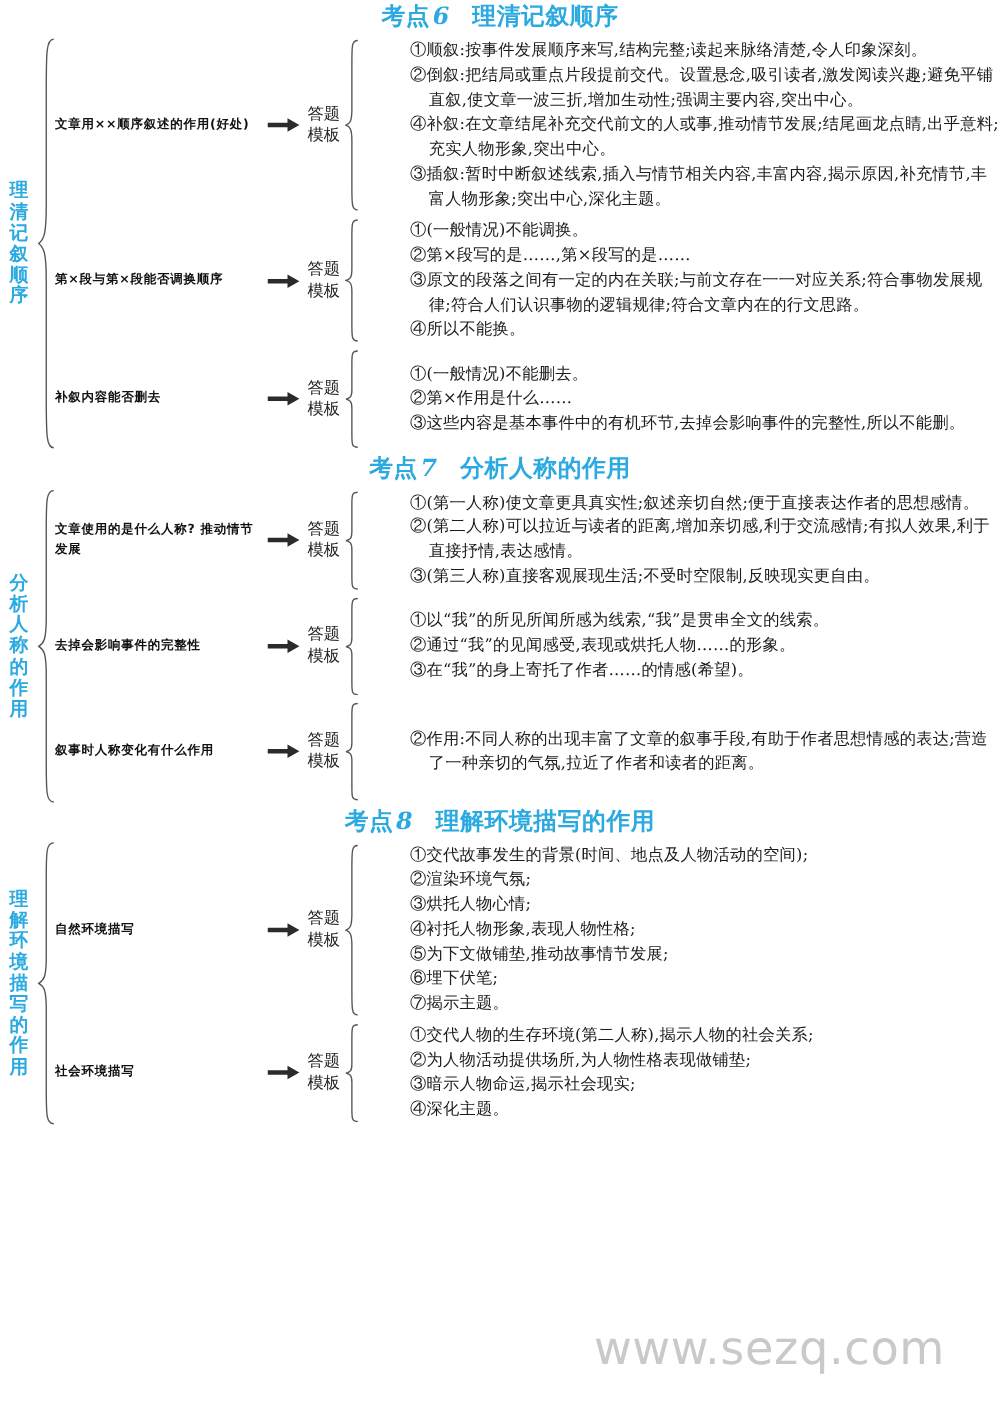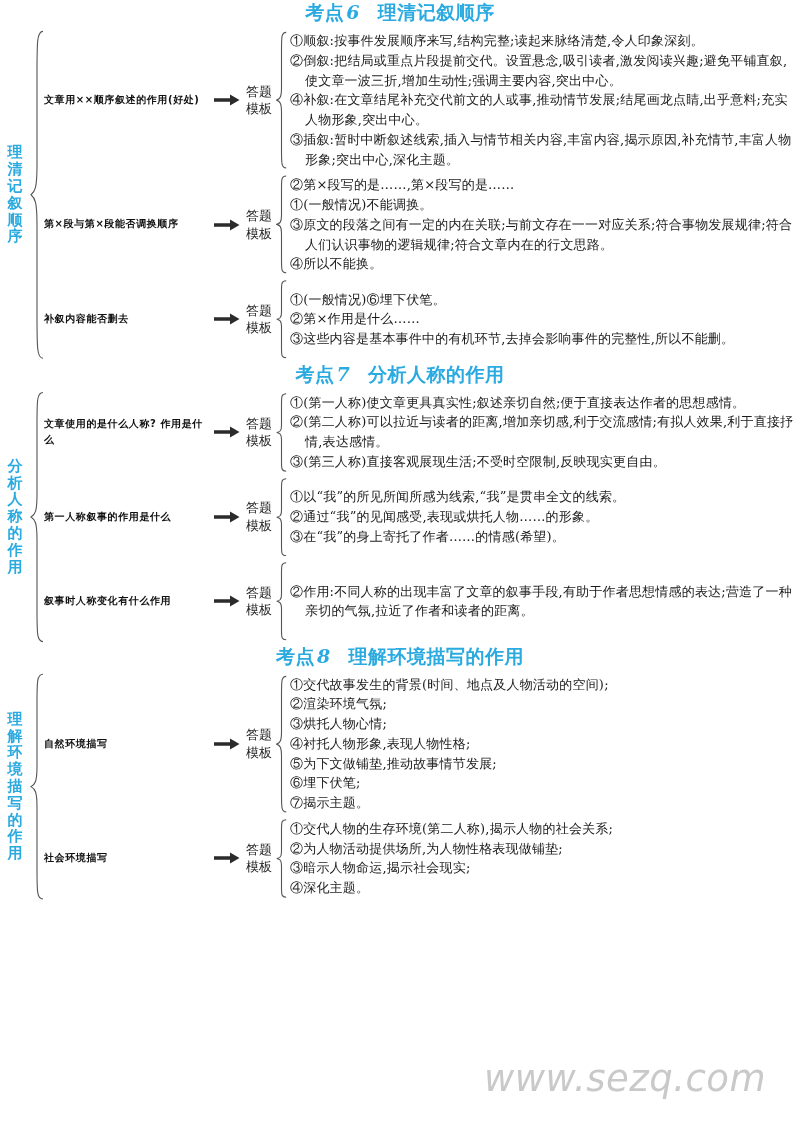--- a/index.html
+++ b/index.html
@@ -130,43 +130,43 @@
     flex: 0 0 11px;
     width: 11px;
     align-self: stretch;
     position: relative;
   }
   .brace-small svg { display: block; height: 100%; width: 11px; }
 
   .items {
     flex: 1 1 auto;
     padding-left: 3px;
+    margin-left: 38px;
   }
   .item {
     font-size: 13px;
     line-height: 1.52;
     color: #1b1b1b;
     font-family: "DejaVu Serif", "Liberation Serif", serif;
     text-indent: 0;
     padding-left: 15px;
     text-indent: -15px;
     letter-spacing: 0.2px;
   }
 
   
   .watermark {
     position: absolute;
-    right: 34px;
+    right: 44px;
     bottom: 24px;
     color: #c9c9c9;
     font-size: 37px;
     letter-spacing: 0.5px;
     font-family: "DejaVu Sans", "Liberation Sans", sans-serif;
     user-select: none;
-    font-style: italic;
   }
 
   .sec-block { margin-bottom: 2px; }
 </style>
 </head>
 <body>
 
 <div class="page">
   <div id="sections-root">
       <div class="heading-row sec-block">
@@ -220,22 +220,22 @@
             <div class="tmpl">
               <span>答题</span>
               <span>模板</span>
             </div>
             <div class="brace-small">
               <svg viewBox="0 0 14 100" preserveAspectRatio="none" aria-hidden="true">
                 <path d="M13 1 C7 1 7 4 7 14 L7 41 C7 48 5 49 1 50 C5 51 7 52 7 59 L7 86 C7 96 7 99 13 99" fill="none" stroke="#555" stroke-width="1.1" vector-effect="non-scaling-stroke"></path>
               </svg>
             </div>
             <div class="items">
+              <div class="item">①(一般情况)不能调换。</div>
               <div class="item">②第×段写的是……,第×段写的是……</div>
-              <div class="item">①(一般情况)不能调换。</div>
               <div class="item">③原文的段落之间有一定的内在关联;与前文存在一一对应关系;符合事物发展规律;符合人们认识事物的逻辑规律;符合文章内在的行文思路。</div>
               <div class="item">④所以不能换。</div>
             </div>
           </div>
           <div class="qrow">
             <div class="qtext">补叙内容能否删去</div>
             <div class="arrow">
               <svg width="26" height="12" viewBox="0 0 26 12" aria-hidden="true">
                 <path d="M0 4.2 L16 4.2 L16 0.6 L25.5 6 L16 11.4 L16 7.8 L0 7.8 Z" fill="#2b2b2b"></path>
               </svg>
@@ -243,21 +243,21 @@
             <div class="tmpl">
               <span>答题</span>
               <span>模板</span>
             </div>
             <div class="brace-small">
               <svg viewBox="0 0 14 100" preserveAspectRatio="none" aria-hidden="true">
                 <path d="M13 1 C7 1 7 4 7 14 L7 41 C7 48 5 49 1 50 C5 51 7 52 7 59 L7 86 C7 96 7 99 13 99" fill="none" stroke="#555" stroke-width="1.1" vector-effect="non-scaling-stroke"></path>
               </svg>
             </div>
             <div class="items">
-              <div class="item">①(一般情况)⑥埋下伏笔。</div>
+              <div class="item">①(一般情况)不能删去。</div>
               <div class="item">②第×作用是什么……</div>
               <div class="item">③这些内容是基本事件中的有机环节,去掉会影响事件的完整性,所以不能删。</div>
             </div>
           </div>
         </div>
       </div>
       <div class="heading-row sec-block">
         <div class="section-heading"><span>考点</span><span class="kp-num">7</span><span class="kp-title">分析人称的作用</span></div>
       </div>
       <div class="group">
@@ -270,21 +270,21 @@
           <span>作</span>
           <span>用</span>
         </div>
         <div class="brace-big">
           <svg viewBox="0 0 14 100" preserveAspectRatio="none" aria-hidden="true">
             <path d="M13 1 C7 1 7 4 7 14 L7 41 C7 48 5 49 1 50 C5 51 7 52 7 59 L7 86 C7 96 7 99 13 99" fill="none" stroke="#555" stroke-width="1.1" vector-effect="non-scaling-stroke"></path>
           </svg>
         </div>
         <div class="rows">
           <div class="qrow">
-            <div class="qtext">文章使用的是什么人称? 作用是什么</div>
+            <div class="qtext">文章使用的是什么人称? 推动情节发展</div>
             <div class="arrow">
               <svg width="26" height="12" viewBox="0 0 26 12" aria-hidden="true">
                 <path d="M0 4.2 L16 4.2 L16 0.6 L25.5 6 L16 11.4 L16 7.8 L0 7.8 Z" fill="#2b2b2b"></path>
               </svg>
             </div>
             <div class="tmpl">
               <span>答题</span>
               <span>模板</span>
             </div>
             <div class="brace-small">
@@ -292,21 +292,21 @@
                 <path d="M13 1 C7 1 7 4 7 14 L7 41 C7 48 5 49 1 50 C5 51 7 52 7 59 L7 86 C7 96 7 99 13 99" fill="none" stroke="#555" stroke-width="1.1" vector-effect="non-scaling-stroke"></path>
               </svg>
             </div>
             <div class="items">
               <div class="item">①(第一人称)使文章更具真实性;叙述亲切自然;便于直接表达作者的思想感情。</div>
               <div class="item">②(第二人称)可以拉近与读者的距离,增加亲切感,利于交流感情;有拟人效果,利于直接抒情,表达感情。</div>
               <div class="item">③(第三人称)直接客观展现生活;不受时空限制,反映现实更自由。</div>
             </div>
           </div>
           <div class="qrow">
-            <div class="qtext">第一人称叙事的作用是什么</div>
+            <div class="qtext">去掉会影响事件的完整性</div>
             <div class="arrow">
               <svg width="26" height="12" viewBox="0 0 26 12" aria-hidden="true">
                 <path d="M0 4.2 L16 4.2 L16 0.6 L25.5 6 L16 11.4 L16 7.8 L0 7.8 Z" fill="#2b2b2b"></path>
               </svg>
             </div>
             <div class="tmpl">
               <span>答题</span>
               <span>模板</span>
             </div>
             <div class="brace-small">

